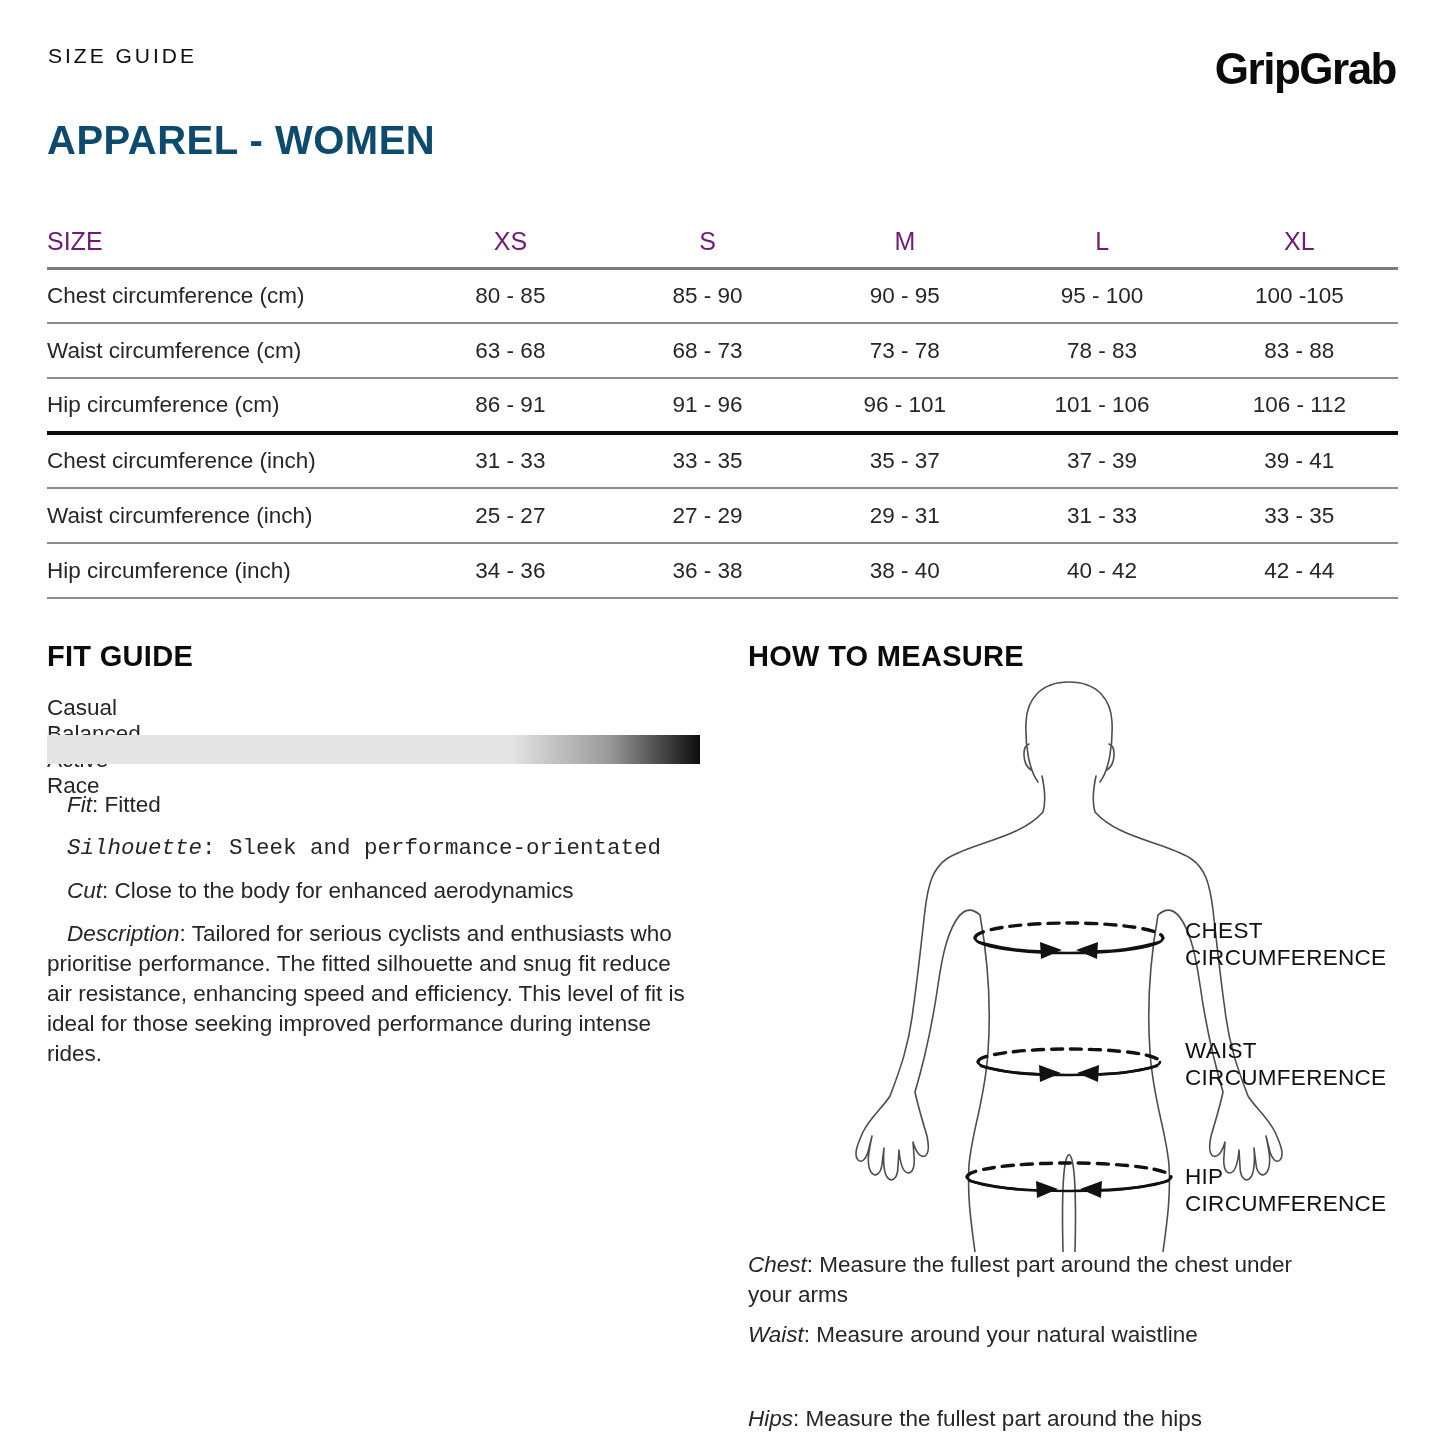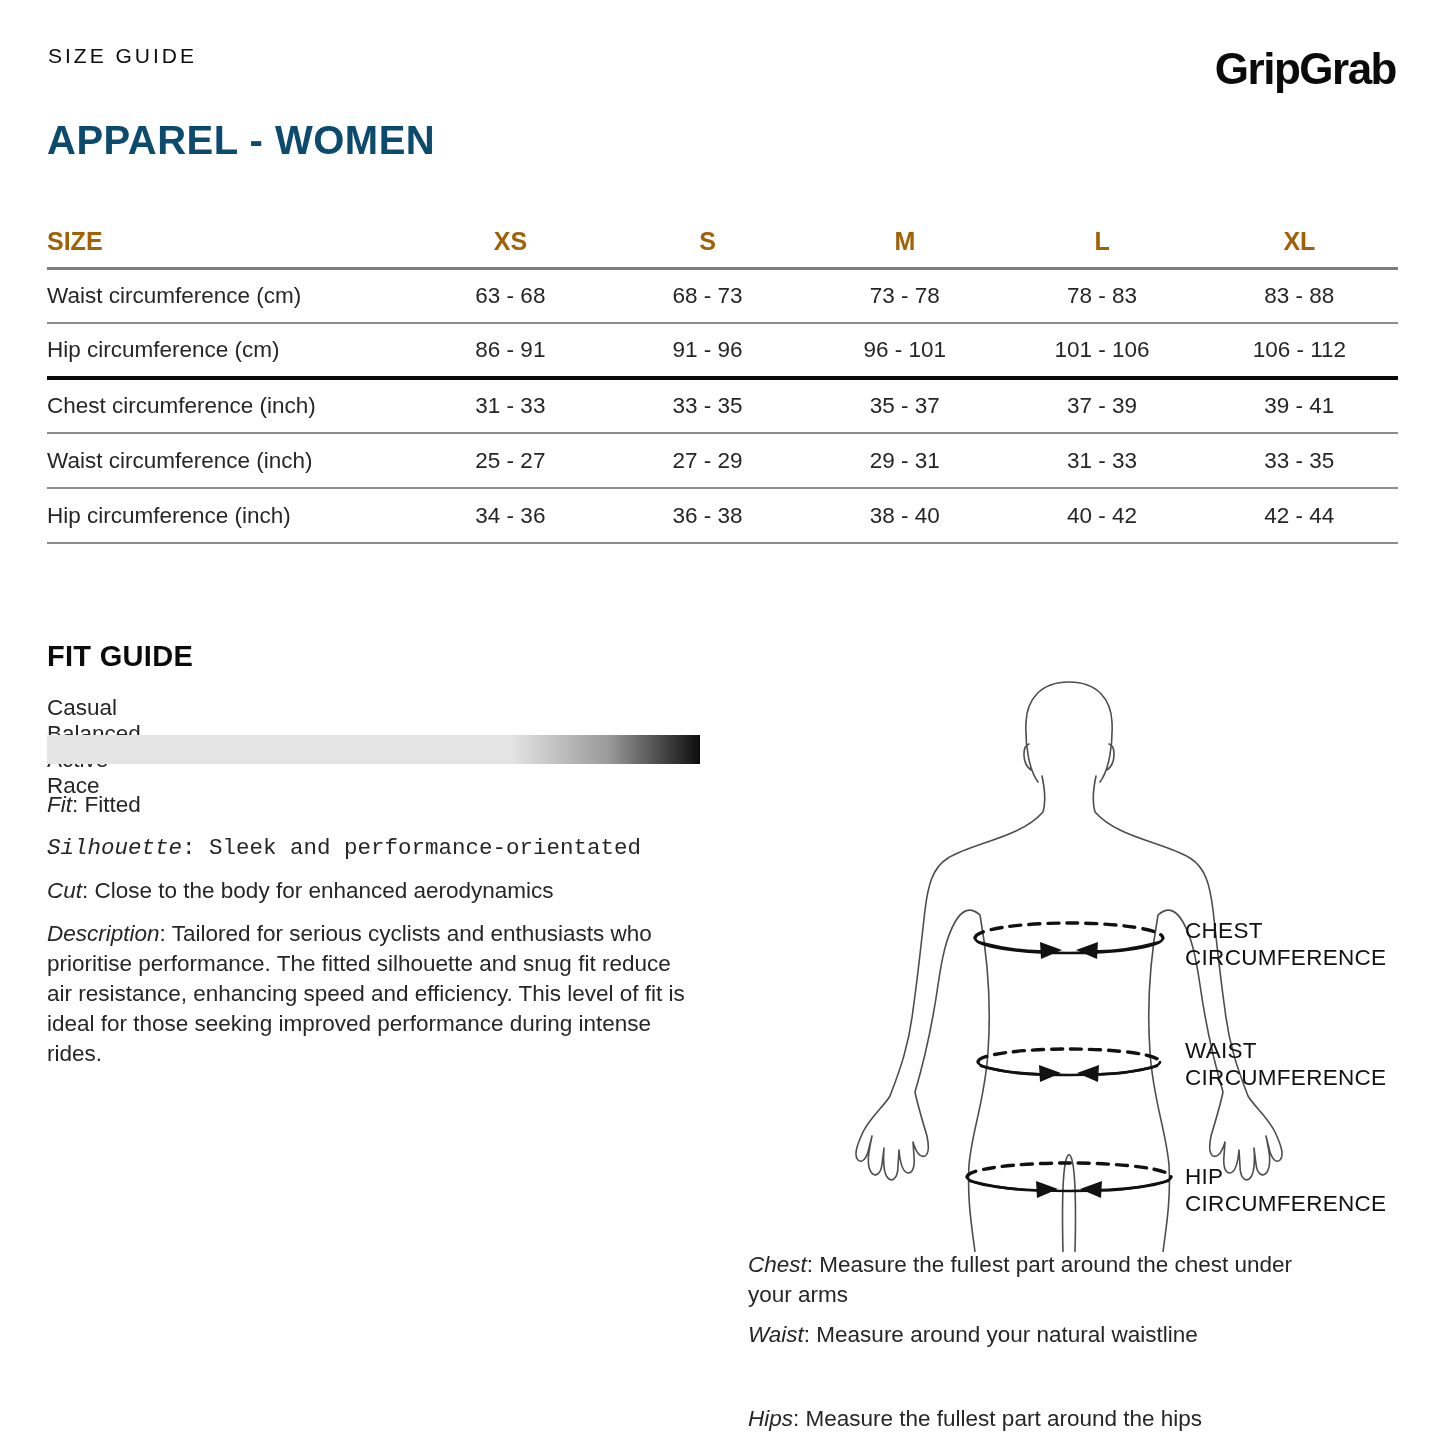--- a/index.html
+++ b/index.html
@@ -19,42 +19,42 @@
   .title {
     position:absolute; top:118px; left:47px;
     font-size:40px; font-weight:800; letter-spacing:0.5px; color:#0c4a6e;
   }
   
   table.size-table {
     position:absolute; top:226px; left:47px; width:1351px;
     border-collapse:collapse; table-layout:fixed;
   }
   table.size-table th {
-    font-size:25px; font-weight:700; color:#a16207;
+    font-size:25px; font-weight:400; color:#701a75;
     text-align:center; vertical-align:bottom; padding-bottom:11px; height:42px;
     border-bottom:3px solid #7d7d7d;
   }
   table.size-table th.col-label { text-align:left; width:27%; }
   table.size-table td {
     font-size:22.5px; color:#262626; text-align:center; height:55px;
     border-bottom:2px solid #8c8c8c;
   }
   table.size-table td.row-label { text-align:left; }
   table.size-table tr.heavy td { border-bottom:4px solid #0a0a0a; }
   
   .fit-guide { position:absolute; left:47px; top:640px; width:653px; height:620px; }
   .section-heading { font-size:29px; font-weight:800; color:#0b0b0b; letter-spacing:0.3px; }
   .scale-labels {
     position:absolute; left:0; top:55px; width:653px;
     display:flex; justify-content:space-between;
     font-size:22.5px; color:#262626;flex-direction:column;
   }
   .scale-bar { position:absolute; left:0; top:95px; width:653px; height:29px; }
   .attr { position:absolute; left:0; font-size:22.5px; line-height:30px; color:#262626; }
-  .attr em { font-style:italic; }
+  .attr em { font-style:italic;margin-left:20px; }
   .attr-0 { top:150px; } .attr-1 { top:193px;font-family:Liberation Mono, monospace; } .attr-2 { top:236px; }
   .attr-3 { top:279px; width:648px; }
   
   .how-to { position:absolute; left:748px; top:640px; width:652px; height:805px; }
   .figure { position:absolute; left:0; top:30px; width:652px; height:582px; }
   .figure svg { position:absolute; left:0; top:0; }
   .m-label {
     position:absolute; left:437px; font-size:22.5px; line-height:27px;
     color:#111; letter-spacing:0.3px;
   }
@@ -78,20 +78,28 @@
       <tr>
         <th class="col-label">SIZE</th>
         <th>XS</th>
         <th>S</th>
         <th>M</th>
         <th>L</th>
         <th>XL</th>
       </tr>
     </thead>
     <tbody>
+      <tr>
+        <td class="row-label">Chest circumference (cm)</td>
+        <td>80 - 85</td>
+        <td>85 - 90</td>
+        <td>90 - 95</td>
+        <td>95 - 100</td>
+        <td>100 -105</td>
+      </tr>
       <tr>
         <td class="row-label">Waist circumference (cm)</td>
         <td>63 - 68</td>
         <td>68 - 73</td>
         <td>73 - 78</td>
         <td>78 - 83</td>
         <td>83 - 88</td>
       </tr>
       <tr class="heavy">
         <td class="row-label">Hip circumference (cm)</td>
@@ -137,20 +145,21 @@
       <span>Race</span>
     </div>
     <div class="scale-bar" style="background: linear-gradient(to right, rgb(228, 228, 228) 0%, rgb(228, 228, 228) 71%, rgb(154, 154, 154) 86%, rgb(13, 13, 13) 100%);"></div>
     <p class="attr attr-0"><em>Fit</em><span>: Fitted</span></p>
     <p class="attr attr-1"><em>Silhouette</em><span>: Sleek and performance-orientated</span></p>
     <p class="attr attr-2"><em>Cut</em><span>: Close to the body for enhanced aerodynamics</span></p>
     <p class="attr attr-3"><em>Description</em><span>: Tailored for serious cyclists and enthusiasts who prioritise performance. The fitted silhouette and snug fit reduce air resistance, enhancing speed and efficiency. This level of fit is ideal for those seeking improved performance during intense rides.</span></p>
   </section>
 
   <section class="how-to">
+    <h2 class="section-heading">HOW TO MEASURE</h2>
 
     <div class="figure">
       <svg width="652" height="582" viewBox="748 670 652 582" fill="none" stroke-linecap="round" stroke-linejoin="round">
 
         <path stroke="#4d4d4d" stroke-width="1.6" d="M 1038,782 C 1029,770 1025,745 1026,722 C 1027,700 1040,682 1069,682 C 1098,682 1111,700 1112,722 C 1113,745 1109,770 1100,782"></path>
         <path stroke="#4d4d4d" stroke-width="1.6" d="M 1029,744 C 1022,746 1022,764 1031,770"></path>
         <path stroke="#4d4d4d" stroke-width="1.6" d="M 1109,744 C 1116,746 1116,764 1107,770"></path>
 
         <path stroke="#4d4d4d" stroke-width="1.6" d="M 1042,776 C 1045,790 1046,802 1043,812 C 1020,838 975,842 948,858 C 932,868 928,886 925,910 C 921,945 918,975 913,1010 C 909,1045 900,1070 890,1096 C 884,1106 870,1118 863,1132 C 858,1143 853,1155 858,1160 C 862,1164 867,1158 869,1148 L 872,1136 C 869,1150 866,1164 871,1172 C 875,1178 881,1174 882,1164 L 884,1148 C 883,1162 883,1175 889,1179 C 894,1182 898,1176 898,1166 L 899,1150 C 900,1162 902,1172 908,1173 C 913,1173 915,1166 914,1156 L 913,1142 C 916,1152 920,1158 925,1156 C 929,1154 929,1146 927,1136 C 921,1116 917,1102 915,1092 C 925,1058 933,1020 938,985 C 942,958 946,938 955,922 C 962,910 970,906 980,915 C 988,960 991,1010 988,1052 C 985,1100 972,1130 969,1165 C 967,1200 972,1228 975,1252"></path>
 

